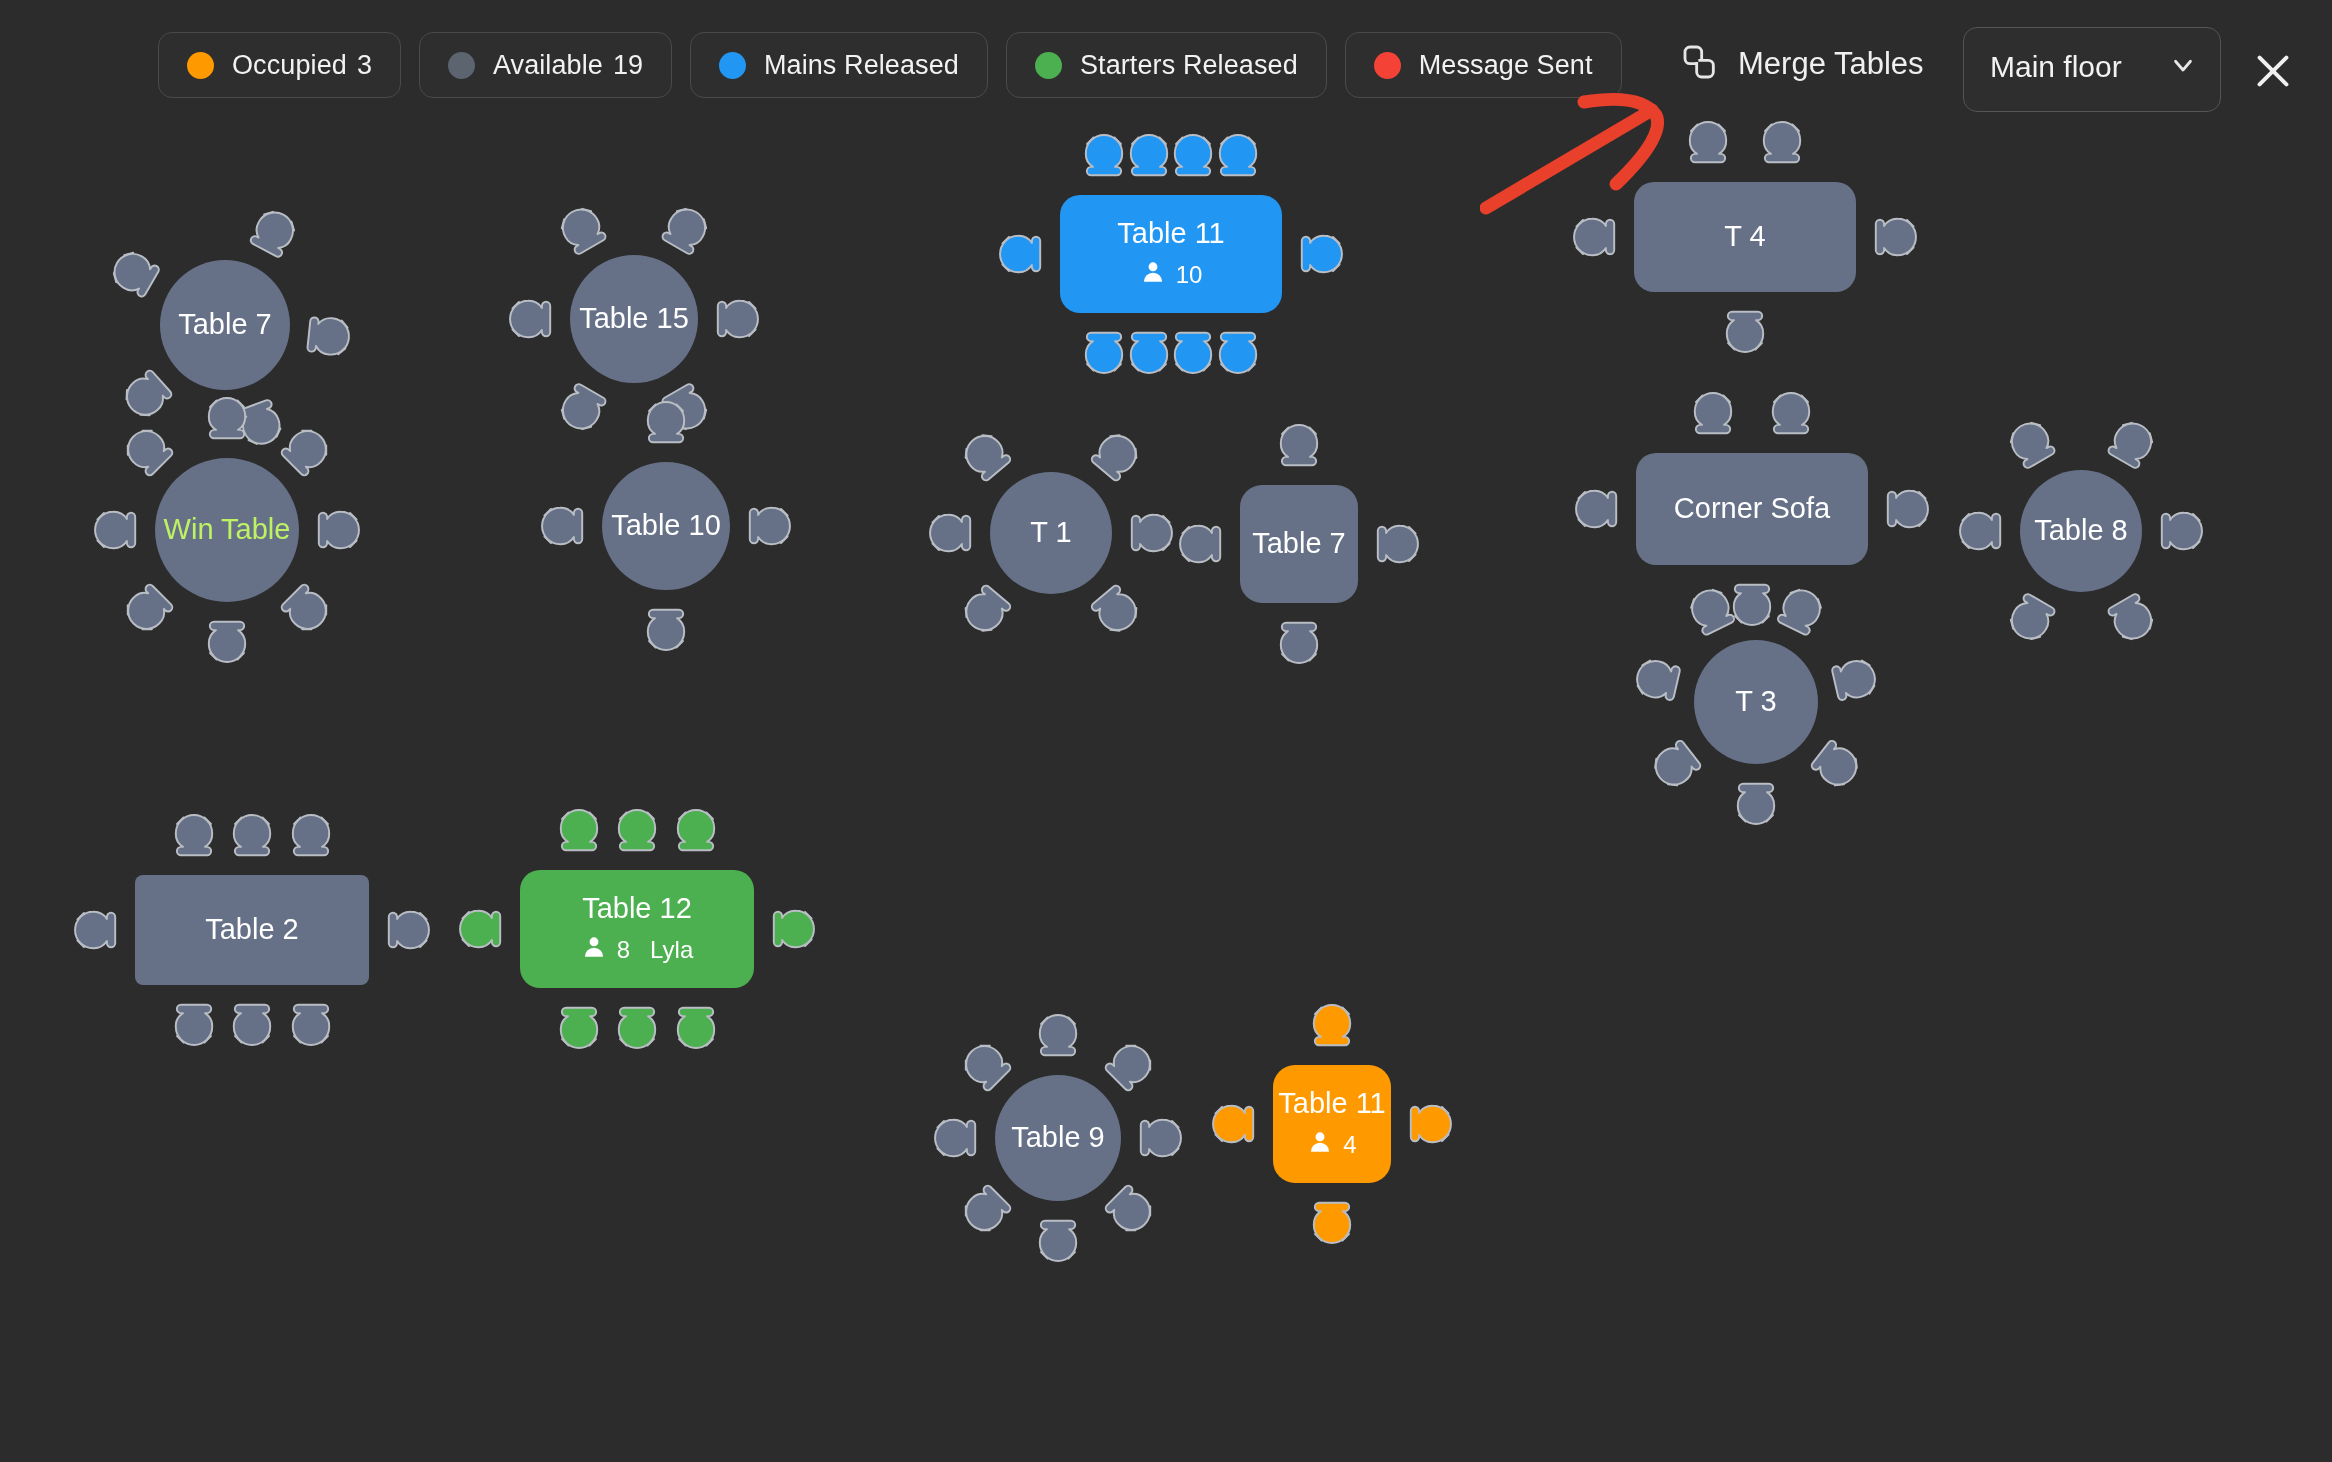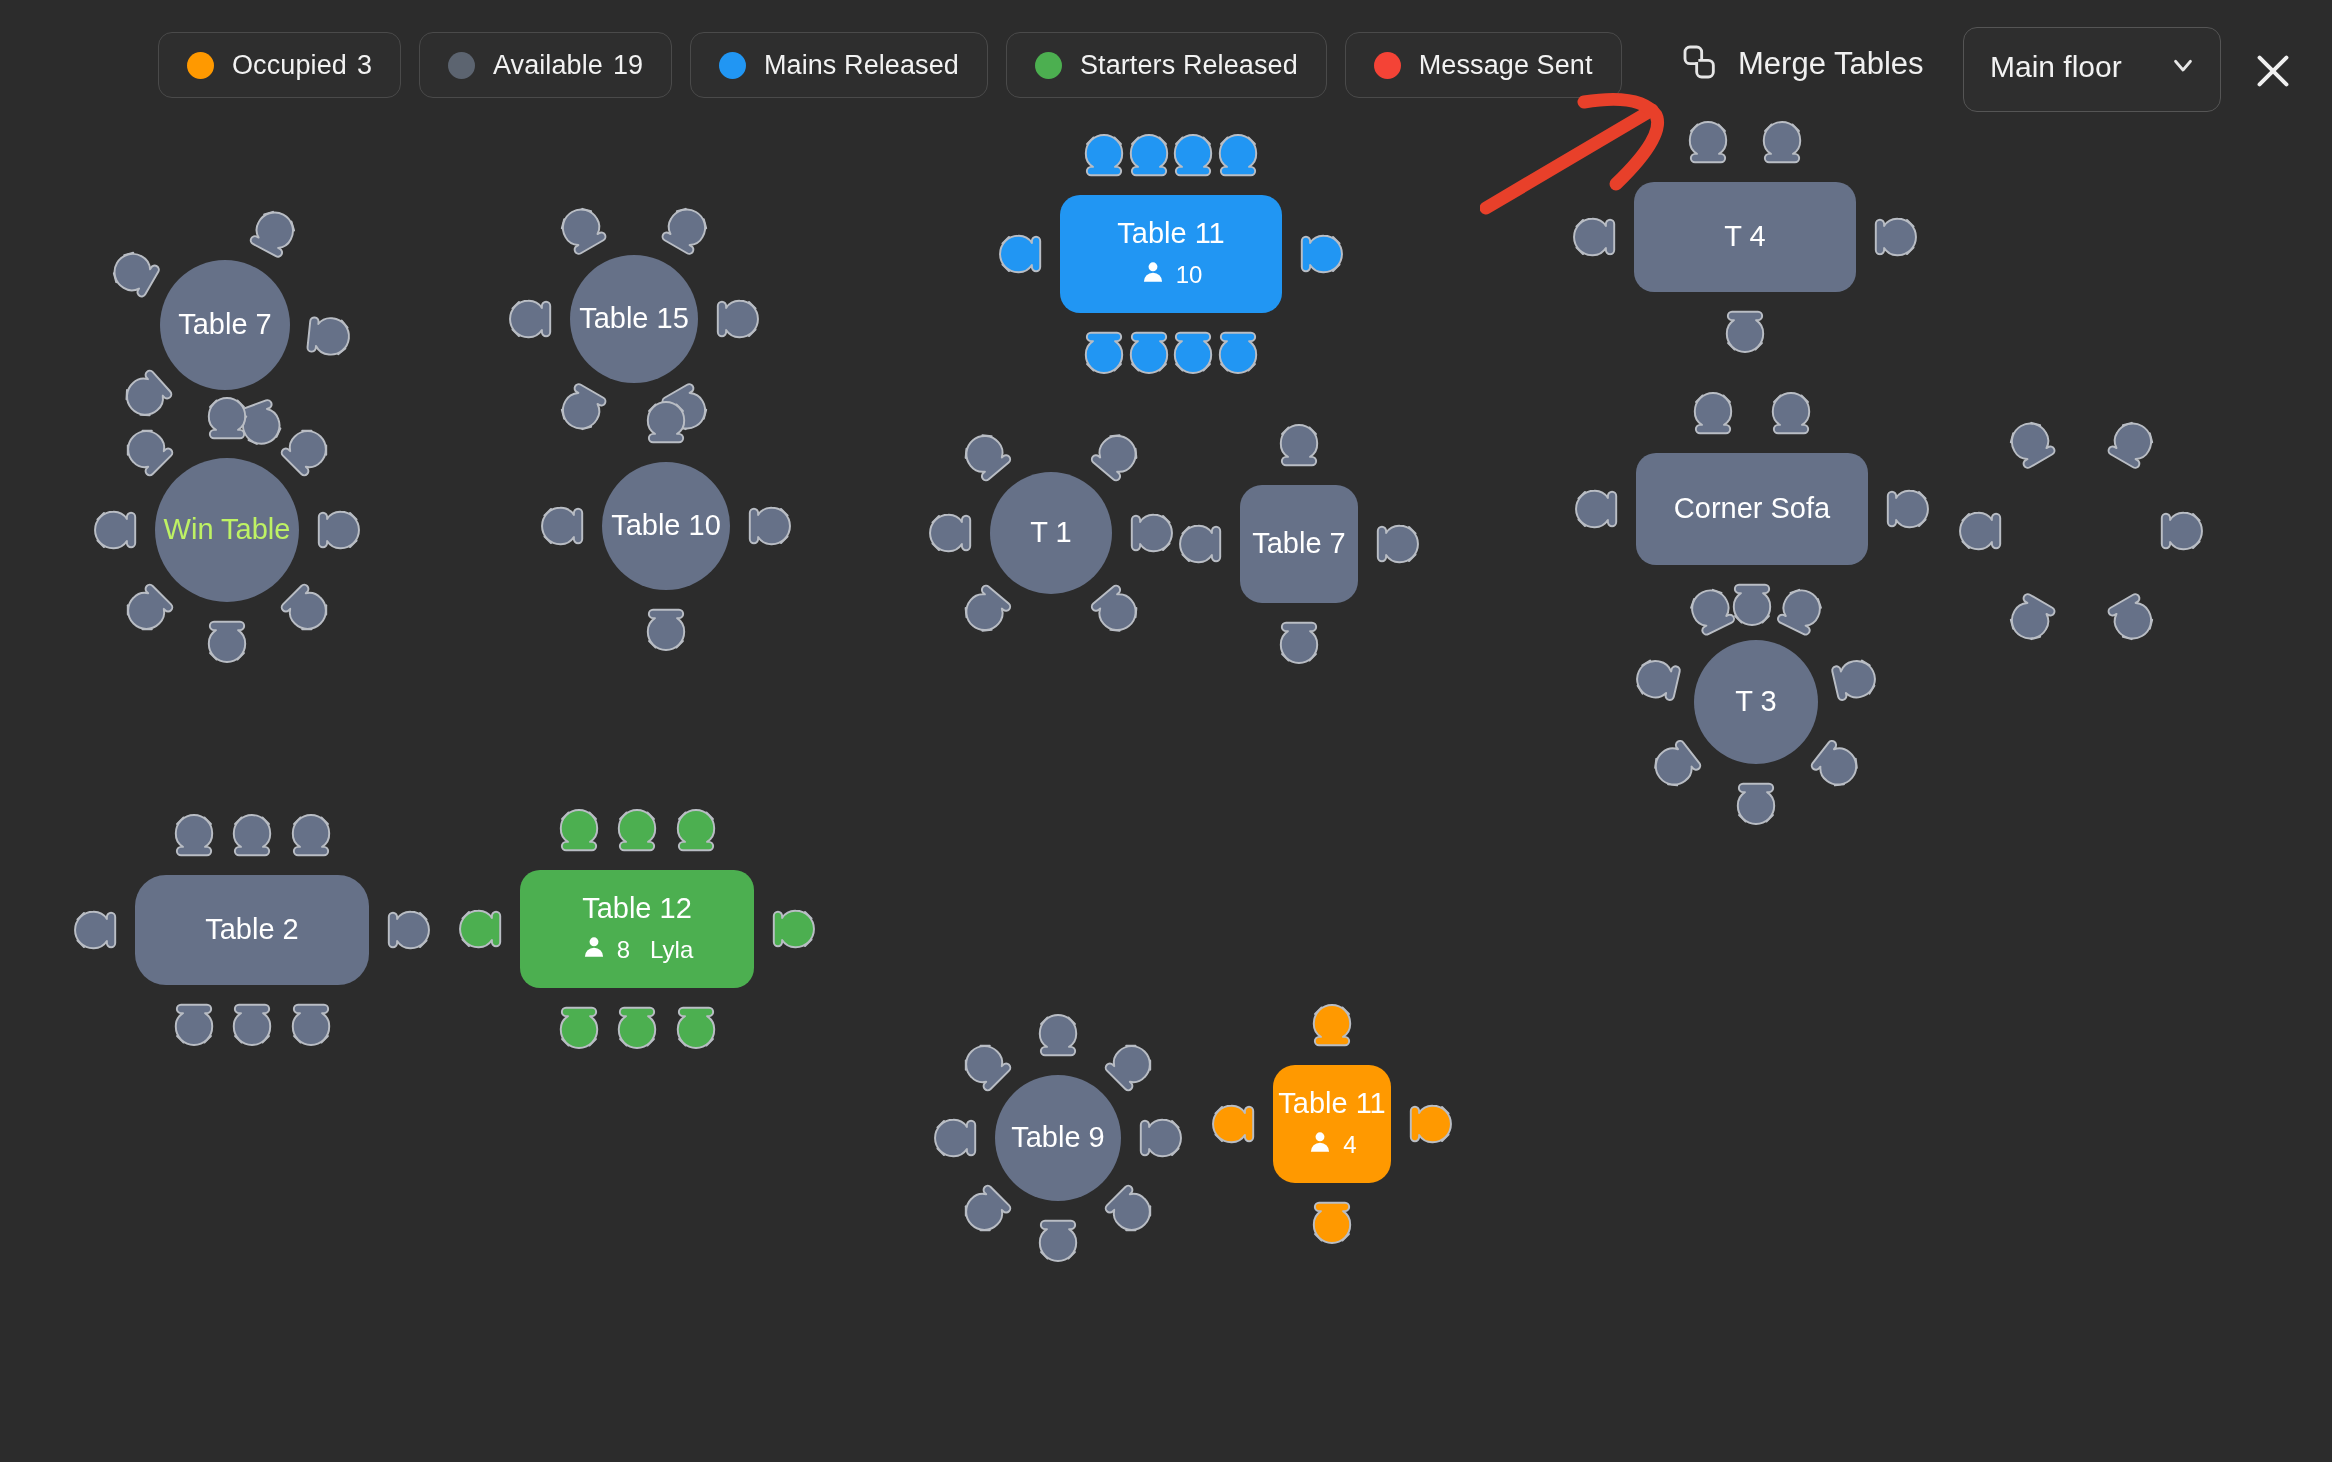--- a/index.html
+++ b/index.html
@@ -730,20 +730,23 @@
       </div>
       <div class="chair" style="width: 52px; height: 52px; left: 69.5px; top: 33.2635px; transform: rotate(510deg);">
         <svg viewBox="0 0 40 40">
           <g stroke="#b9bdc4" stroke-width="1.6" stroke-linecap="round">
             <line x1="7" y1="30" x2="12" y2="35"></line>
             <line x1="33" y1="30" x2="28" y2="35"></line>
           </g>
           <path d="M10 6 H30 a3.2 3.2 0 0 1 0 6.4 H28.5 a12 12 0 0 1 5.5 10.5 a13 13 0 0 1 -28 0 a12 12 0 0 1 5.5 -10.5 H10 a3.2 3.2 0 0 1 0 -6.4 Z" fill="#667188" stroke="#b9bdc4" stroke-width="1.5" stroke-linejoin="round"></path>
         </svg>
       </div>
+      <div class="surface" style="left: 84px; top: 84px; width: 122px; height: 122px; background: rgb(102, 113, 136); color: rgb(255, 255, 255); border-radius: 50%;">
+        <div class="t-name">Table 8</div>
+      </div>
     </div>
     <div class="table-unit" style="left: 1610px; top: 416px; width: 292px; height: 292px;">
       <div class="chair" style="width: 52px; height: 52px; left: 163.837px; top: 30.1206px; transform: rotate(206deg);">
         <svg viewBox="0 0 40 40">
           <g stroke="#b9bdc4" stroke-width="1.6" stroke-linecap="round">
             <line x1="7" y1="30" x2="12" y2="35"></line>
             <line x1="33" y1="30" x2="28" y2="35"></line>
           </g>
           <path d="M10 6 H30 a3.2 3.2 0 0 1 0 6.4 H28.5 a12 12 0 0 1 5.5 10.5 a13 13 0 0 1 -28 0 a12 12 0 0 1 5.5 -10.5 H10 a3.2 3.2 0 0 1 0 -6.4 Z" fill="#667188" stroke="#b9bdc4" stroke-width="1.5" stroke-linejoin="round"></path>
         </svg>
@@ -872,21 +875,21 @@
       </div>
       <div class="chair" style="width: 52px; height: 52px; left: 330px; top: 113px; transform: rotate(270deg);">
         <svg viewBox="0 0 40 40">
           <g stroke="#b9bdc4" stroke-width="1.6" stroke-linecap="round">
             <line x1="7" y1="30" x2="12" y2="35"></line>
             <line x1="33" y1="30" x2="28" y2="35"></line>
           </g>
           <path d="M10 6 H30 a3.2 3.2 0 0 1 0 6.4 H28.5 a12 12 0 0 1 5.5 10.5 a13 13 0 0 1 -28 0 a12 12 0 0 1 5.5 -10.5 H10 a3.2 3.2 0 0 1 0 -6.4 Z" fill="#667188" stroke="#b9bdc4" stroke-width="1.5" stroke-linejoin="round"></path>
         </svg>
       </div>
-      <div class="surface" style="left: 84px; top: 84px; width: 234px; height: 110px; background: rgb(102, 113, 136); color: rgb(255, 255, 255); border-radius: 31px;">
+      <div class="surface" style="left: 84px; top: 84px; width: 234px; height: 110px; background: rgb(102, 113, 136); color: rgb(255, 255, 255); border-radius: 8px;">
         <div class="t-name">Table 2</div>
       </div>
     </div>
     <div class="table-unit" style="left: 436px; top: 646px; width: 402px; height: 286px;">
       <div class="chair" style="width: 52px; height: 52px; left: 116.5px; top: 20px; transform: rotate(180deg);">
         <svg viewBox="0 0 40 40">
           <g stroke="#b9bdc4" stroke-width="1.6" stroke-linecap="round">
             <line x1="7" y1="30" x2="12" y2="35"></line>
             <line x1="33" y1="30" x2="28" y2="35"></line>
           </g>

